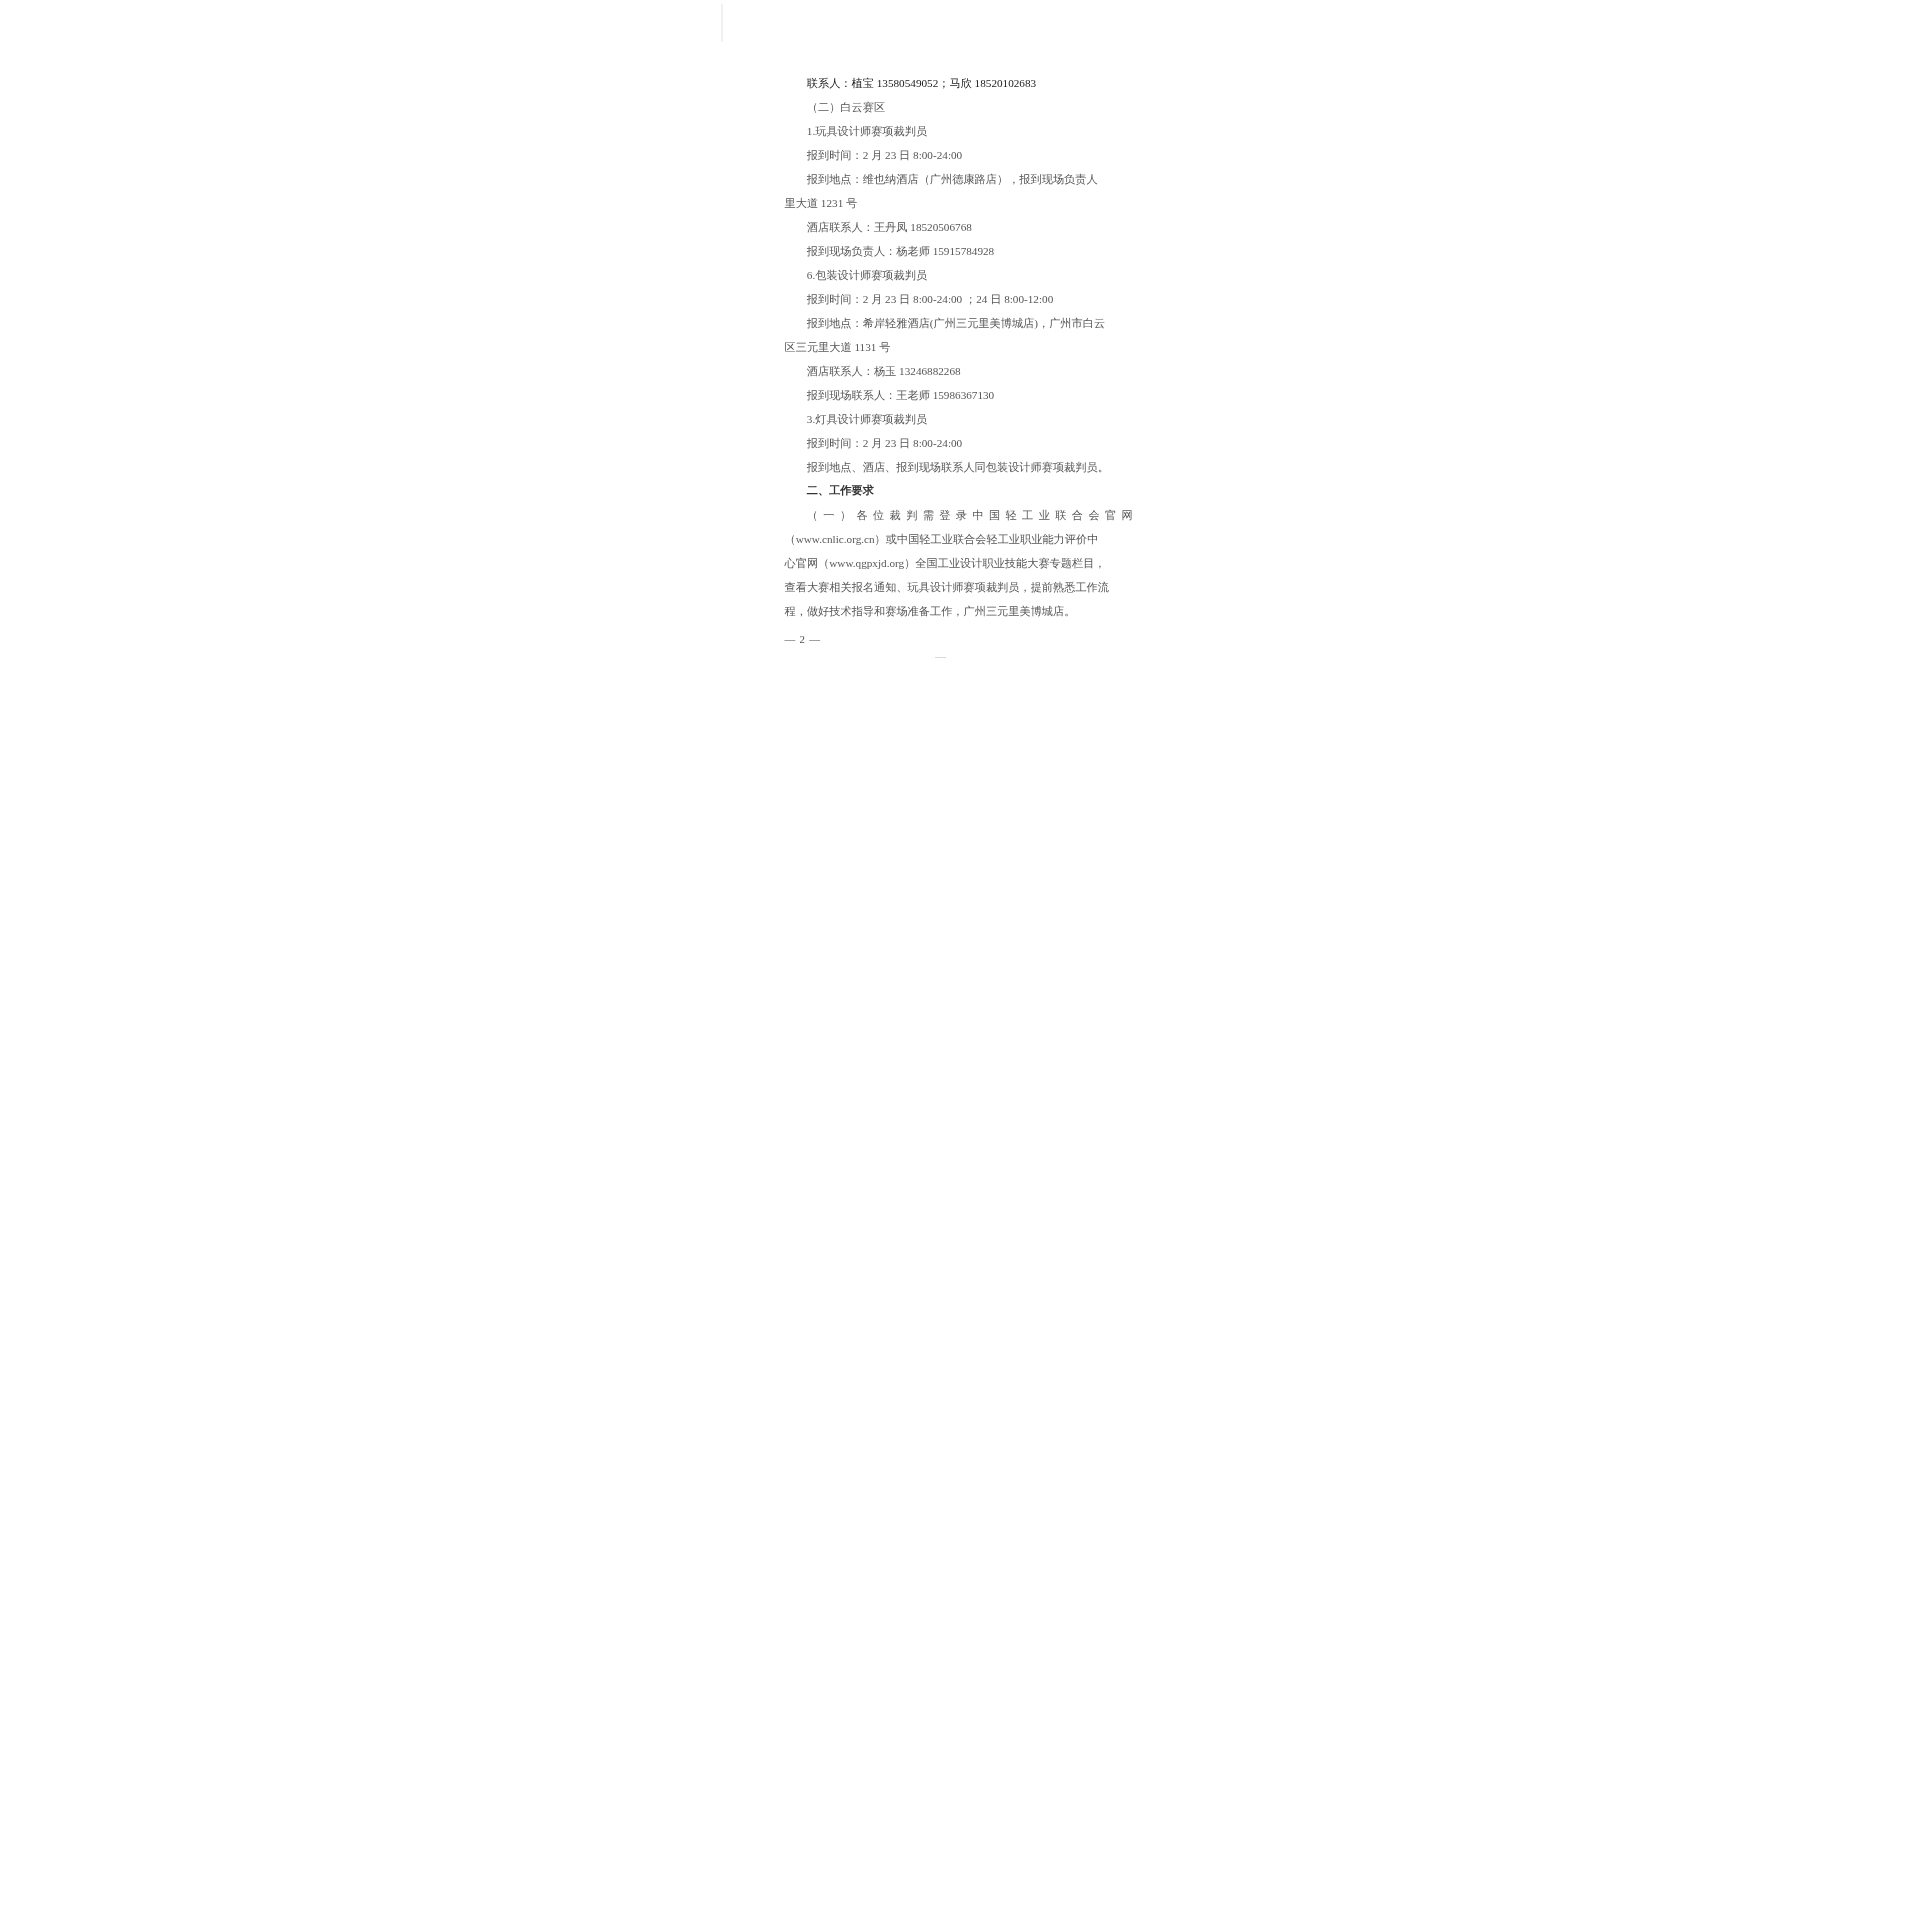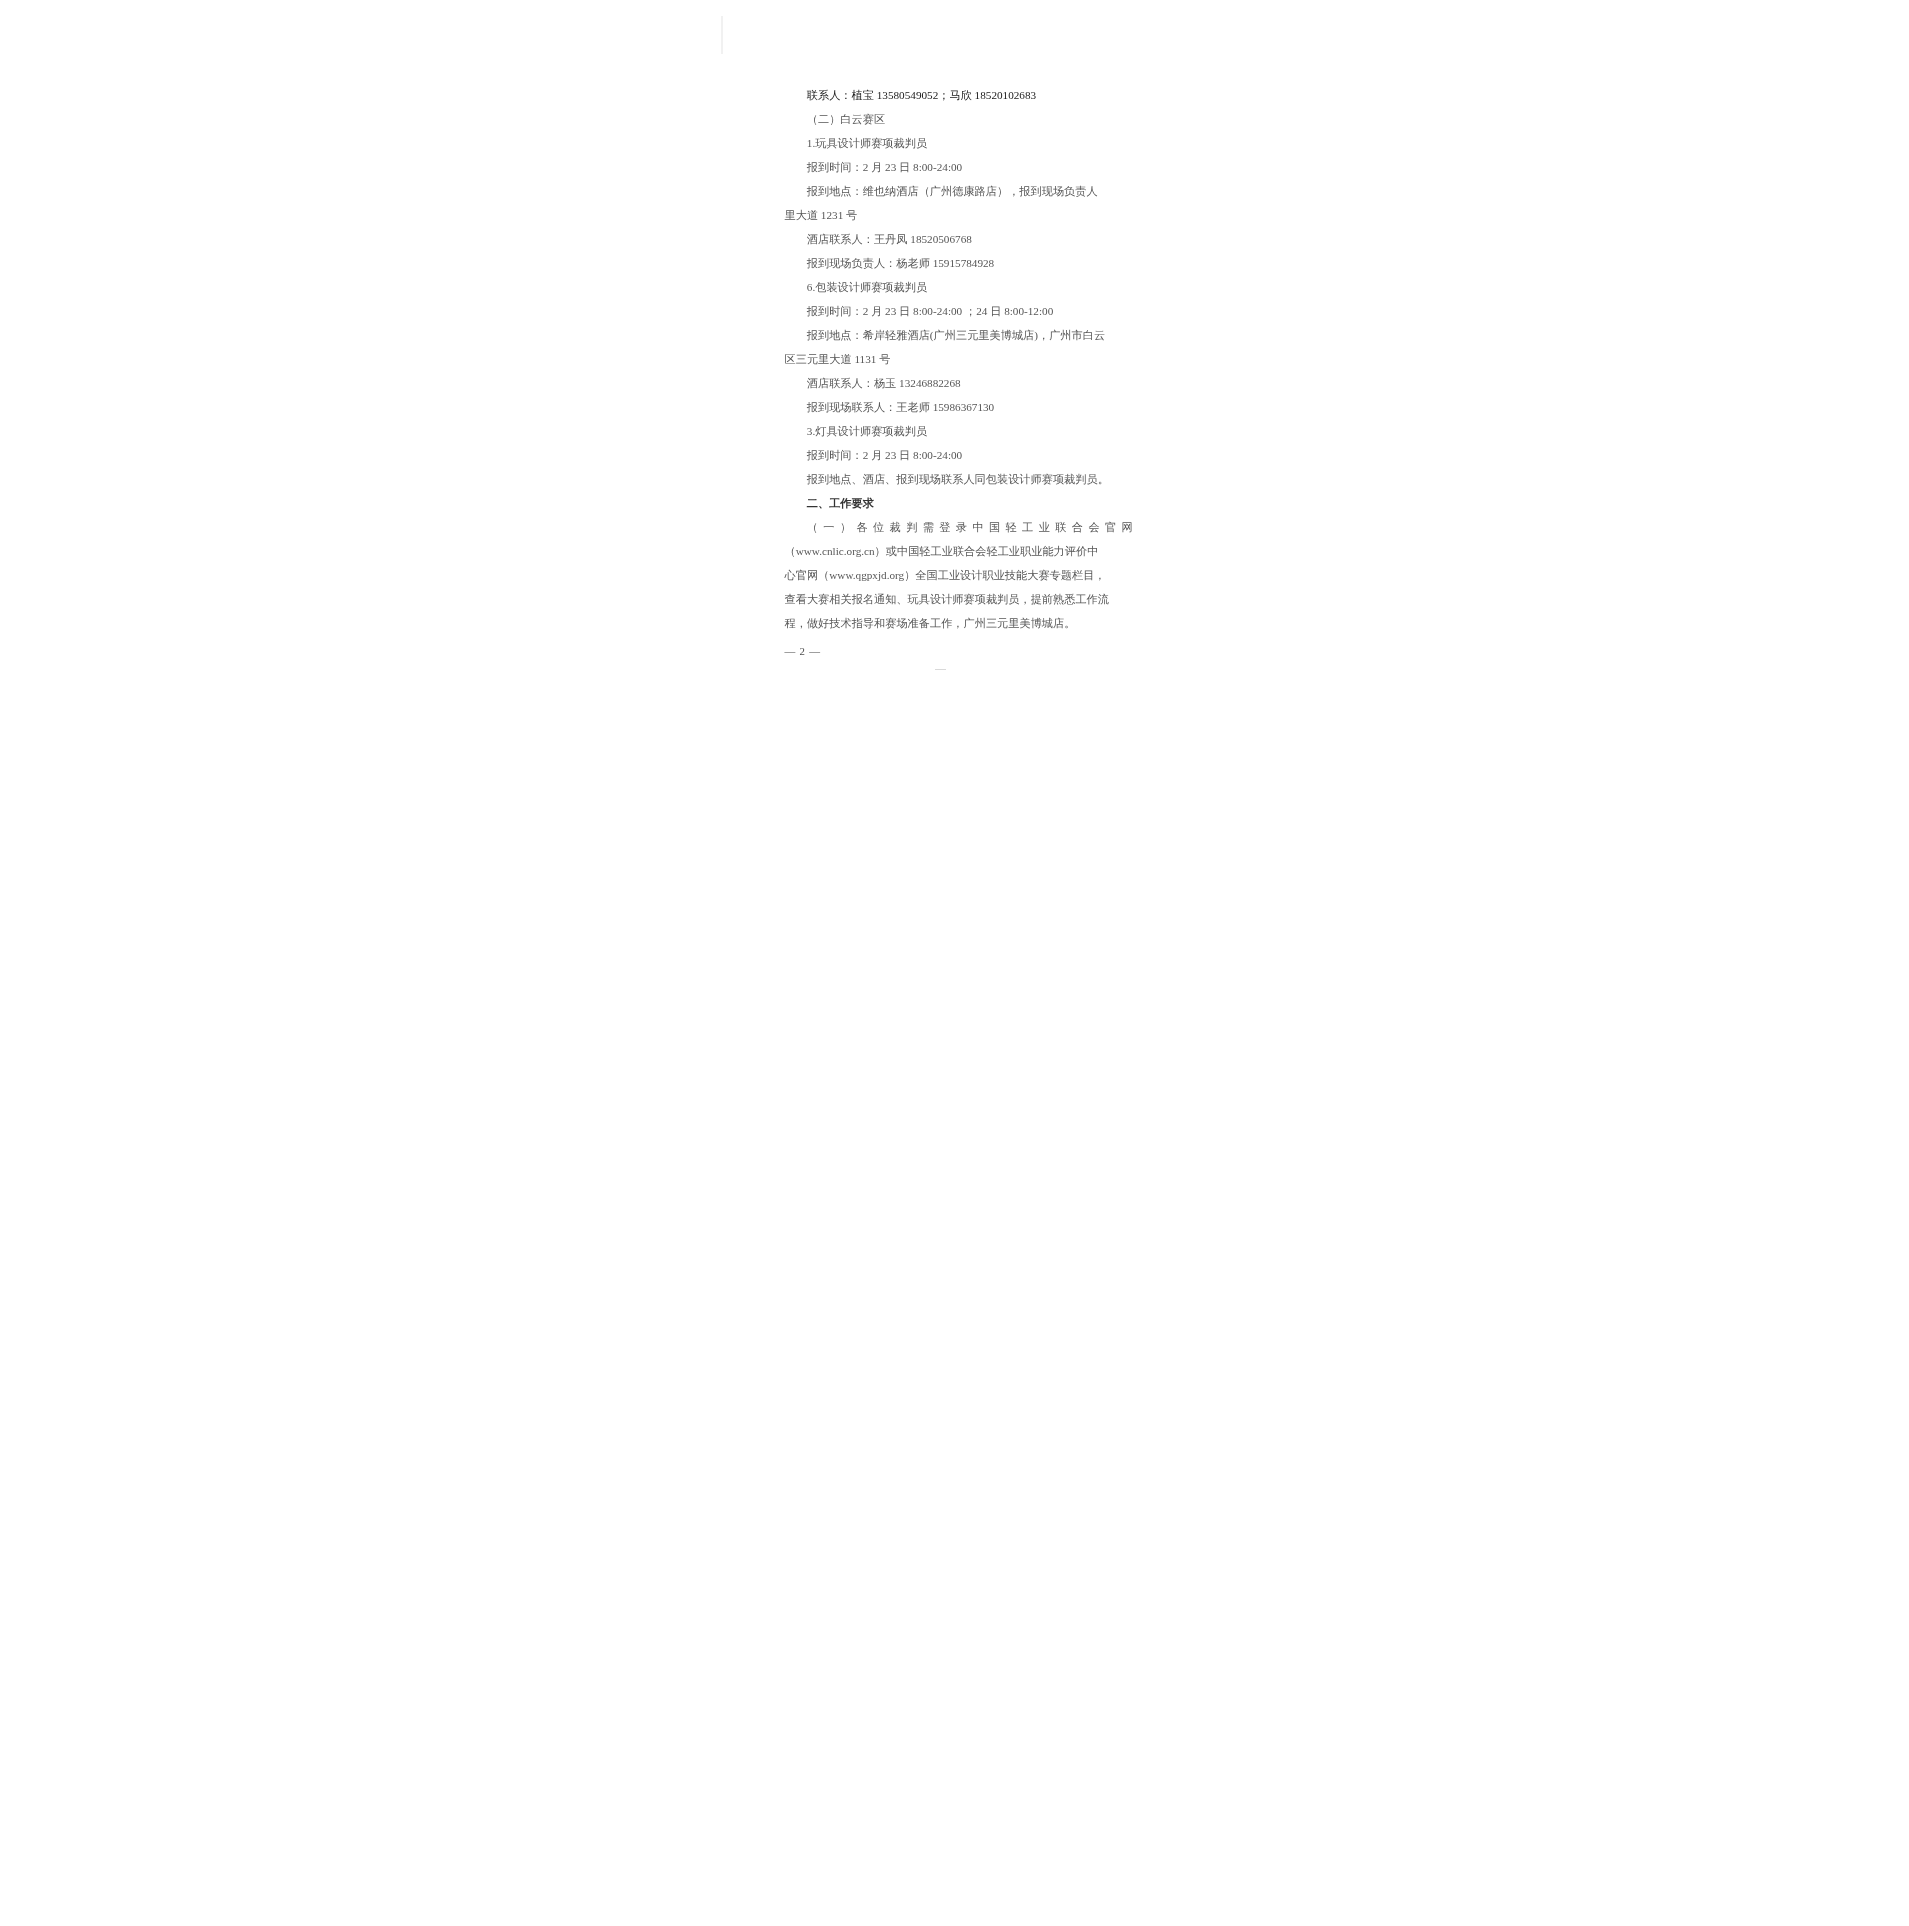--- a/index.html
+++ b/index.html
@@ -4,40 +4,40 @@
 <style>
   html, body {
     margin: 0;
     padding: 0;
     background: #ffffff;
   }
   .page {
     position: relative;
     width: 478px;
     height: 675px;
-    margin: 12px auto;
+    margin: 0 auto;
     background: #ffffff;
     overflow: hidden;
     font-family: "Liberation Serif", "DejaVu Serif", serif;
   }
   .content {
     padding: 71px 43px 0 69px;
   }
   .ln {
     margin: 0;
     font-size: 11.2px;
     line-height: 24px;
     color: #565656;
     white-space: nowrap;
     -webkit-font-smoothing: antialiased;
   }
   .indent { text-indent: 22.3px; }
   .dark { color: #1a1a1a; }
   .heading {
-    font-family: Liberation Serif, serif;
+    font-family: Liberation Mono, monospace;
     font-weight: 700;
     color: #333333;
   }
   .spread { letter-spacing: 0.48em; }
   .footer {
     margin: 8.5px 0 0 69px;
     font-size: 10.8px;
     line-height: 15.4px;
     color: #4f4f4f;
     letter-spacing: 0.8px;

